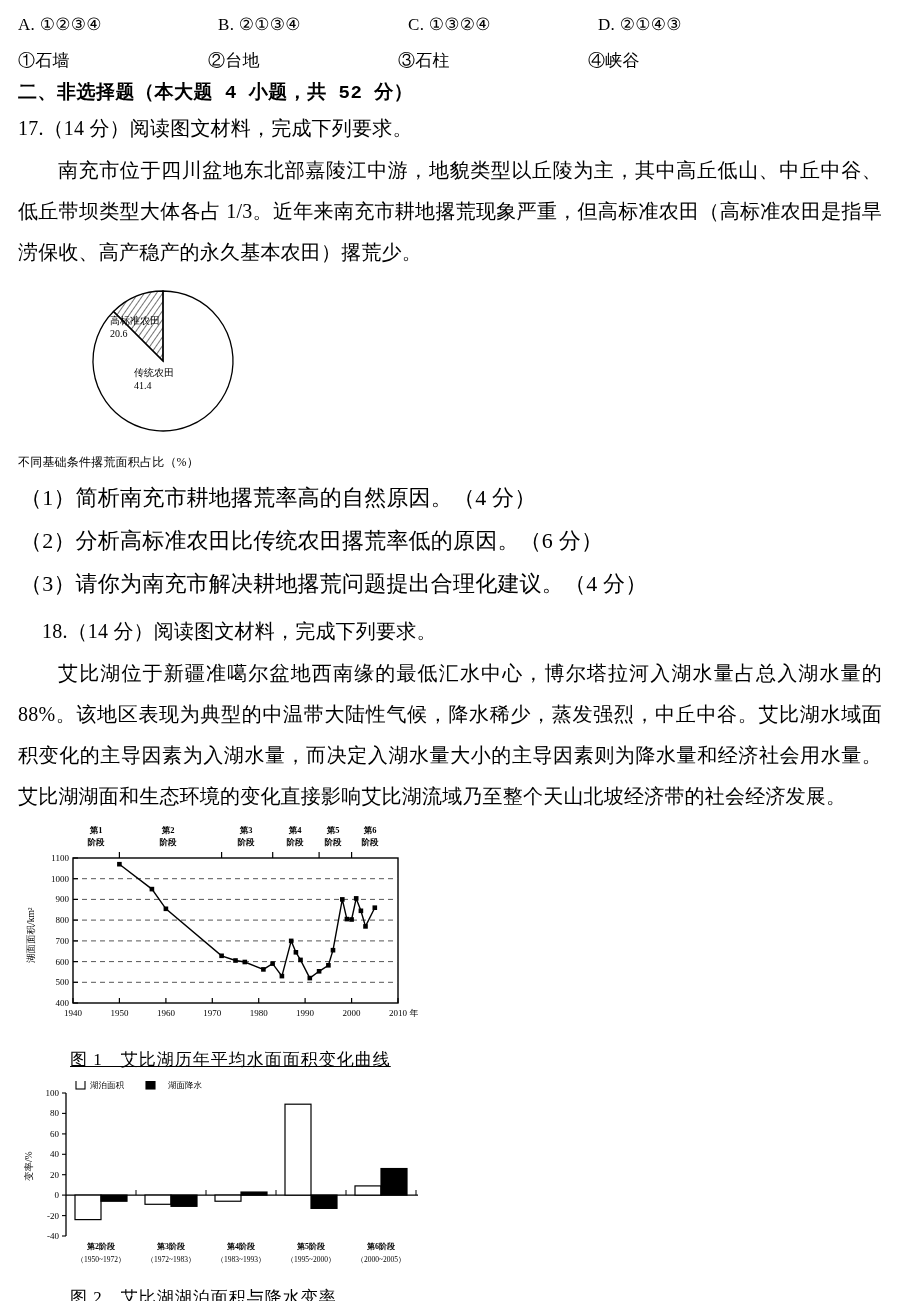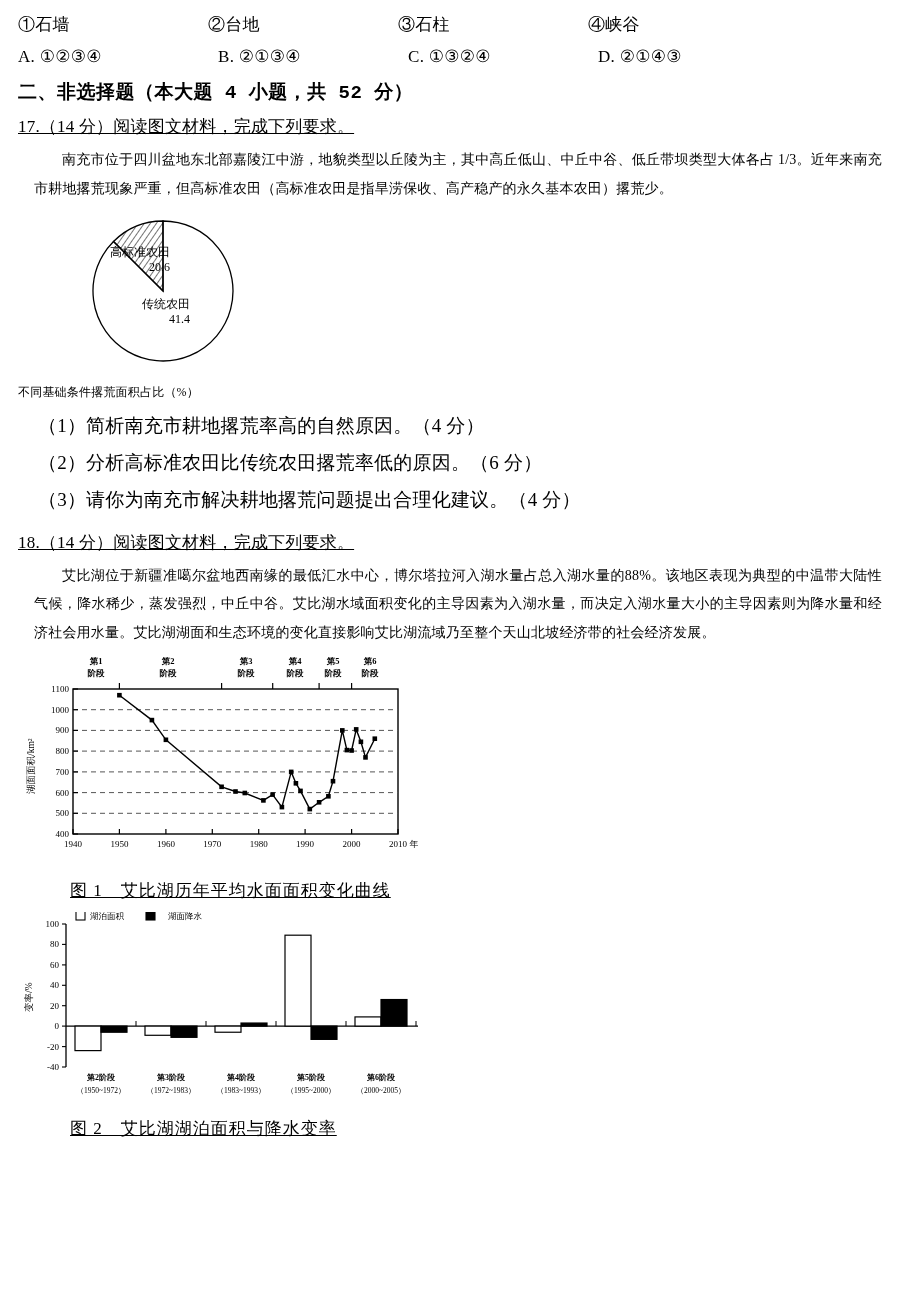--- a/index.html
+++ b/index.html
@@ -32,59 +32,58 @@
   .section-title {
     font-family: Liberation Mono, monospace;
     font-weight: bold;
     font-size: 19px;
     margin: 4px 0 10px 0;
     letter-spacing: .5px;
   }
 
   
   .q-head {
-    font-size: 17px;
+    font-size: 20px;
     margin: 6px 0 8px 0;
     letter-spacing: .2px;
-    text-decoration: underline;
   }
   .q-body {
-    font-size: 14px;
+    font-size: 20px;
     line-height: 2.05;
     text-align: justify;
     text-justify: inter-ideograph;
     text-indent: 2em;
     letter-spacing: .2px;
-    margin: 0 0 6px 16px;
+    margin: 0 0 6px 0;
   }
   .sub-q {
-    font-size: 19px;
+    font-size: 22px;
     line-height: 1.95;
-    margin-left: 20px;
+    margin-left: 2px;
     letter-spacing: .2px;
   }
   .fig-caption-inline {
     font-size: 12px;
     margin: 8px 0 6px 0;
     letter-spacing: .2px;
   }
   .fig-caption {
     font-size: 17px;
     margin: 6px 0 4px 52px;
     letter-spacing: 1px;
     text-decoration: underline;
   }
 
   
   .pie-wrap { position: relative; height: 165px; margin-top: 8px; }
   .pie-label {
     position: absolute;
-    font-size: 12px;
+    font-size: 10px;
     line-height: 1.25;
-    text-align: right;
+    text-align: left;
     font-family: "Liberation Serif", serif;
     white-space: nowrap;
   }
   .pie-label .v { display: block; }
 
   
   .linechart-wrap { position: relative; margin-top: 6px; }
 
   
   .barchart-wrap { position: relative; margin-top: 10px; }
@@ -95,32 +94,32 @@
   .ylabel { font-size: 9.5px; }
   .blbl { font-size: 8px; font-weight: bold; font-family: "DejaVu Sans", sans-serif;}
   .blbl2 { font-size: 7.5px; font-family: "Liberation Serif", serif;}
   .legtxt { font-size: 8.5px; }
 </style>
 </head>
 <body>
 
 <div class="page">
 
+  <div class="opt-row answers">
+    <div>A. ①②③④</div>
+    <div>B. ②①③④</div>
+    <div>C. ①③②④</div>
+    <div>D. ②①④③</div>
+  </div>
+
   <div class="opt-row">
     <div>①石墙</div>
     <div>②台地</div>
     <div>③石柱</div>
     <div>④峡谷</div>
-  </div>
-
-  <div class="opt-row answers">
-    <div>A. ①②③④</div>
-    <div>B. ②①③④</div>
-    <div>C. ①③②④</div>
-    <div>D. ②①④③</div>
   </div>
 
   <div class="section-title">二、非选择题（本大题 4 小题，共 52 分）</div>
 
   <div class="q-head">17.（14 分）阅读图文材料，完成下列要求。</div>
   <div class="q-body">南充市位于四川盆地东北部嘉陵江中游，地貌类型以丘陵为主，其中高丘低山、中丘中谷、低丘带坝类型大体各占 1/3。近年来南充市耕地撂荒现象严重，但高标准农田（高标准农田是指旱涝保收、高产稳产的永久基本农田）撂荒少。</div>
 
   <div class="pie-wrap">
     <svg width="260" height="160" viewBox="0 0 260 160">
       <defs>
@@ -130,33 +129,33 @@
       </defs>
 
       <path d="M 145 80 L 145 10 A 70 70 0 1 1 95.5 30.5 Z" fill="#ffffff" stroke="#000000" stroke-width="1.3"></path>
 
       <path d="M 145 80 L 95.5 30.5 A 70 70 0 0 1 145 10 Z" fill="url(#hatch)" stroke="#000000" stroke-width="1.3"></path>
     </svg>
     <div class="pie-label" style="left:92px; top:34px;">
       <span>高标准农田</span>
       <span class="v">20.6</span>
     </div>
-    <div class="pie-label" style="left:124px; top:86px;">
+    <div class="pie-label" style="left:116px; top:86px;">
       <span>传统农田</span>
       <span class="v">41.4</span>
     </div>
   </div>
 
   <div class="fig-caption-inline">不同基础条件撂荒面积占比（%）</div>
 
   <div class="sub-q">（1）简析南充市耕地撂荒率高的自然原因。（4 分）</div>
   <div class="sub-q">（2）分析高标准农田比传统农田撂荒率低的原因。（6 分）</div>
   <div class="sub-q">（3）请你为南充市解决耕地撂荒问题提出合理化建议。（4 分）</div>
 
-  <div class="q-head" style="margin-top:12px;">18.（14 分）阅读图文材料，完成下列要求。</div>
+  <div class="q-head" style="margin-top:12px;margin-left:24px;">18.（14 分）阅读图文材料，完成下列要求。</div>
   <div class="q-body">艾比湖位于新疆准噶尔盆地西南缘的最低汇水中心，博尔塔拉河入湖水量占总入湖水量的88%。该地区表现为典型的中温带大陆性气候，降水稀少，蒸发强烈，中丘中谷。艾比湖水域面积变化的主导因素为入湖水量，而决定入湖水量大小的主导因素则为降水量和经济社会用水量。艾比湖湖面和生态环境的变化直接影响艾比湖流域乃至整个天山北坡经济带的社会经济发展。</div>
 
   <div class="linechart-wrap">
     <svg width="400" height="215" viewBox="0 0 400 215">
 
       <rect x="55" y="35" width="325" height="145" fill="#ffffff" stroke="#000000" stroke-width="1.4"></rect>
 
       <g stroke="#555555" stroke-width="1" stroke-dasharray="5,4">
         <line x1="55" y1="159.3" x2="380" y2="159.3"></line>
         <line x1="55" y1="138.6" x2="380" y2="138.6"></line>

